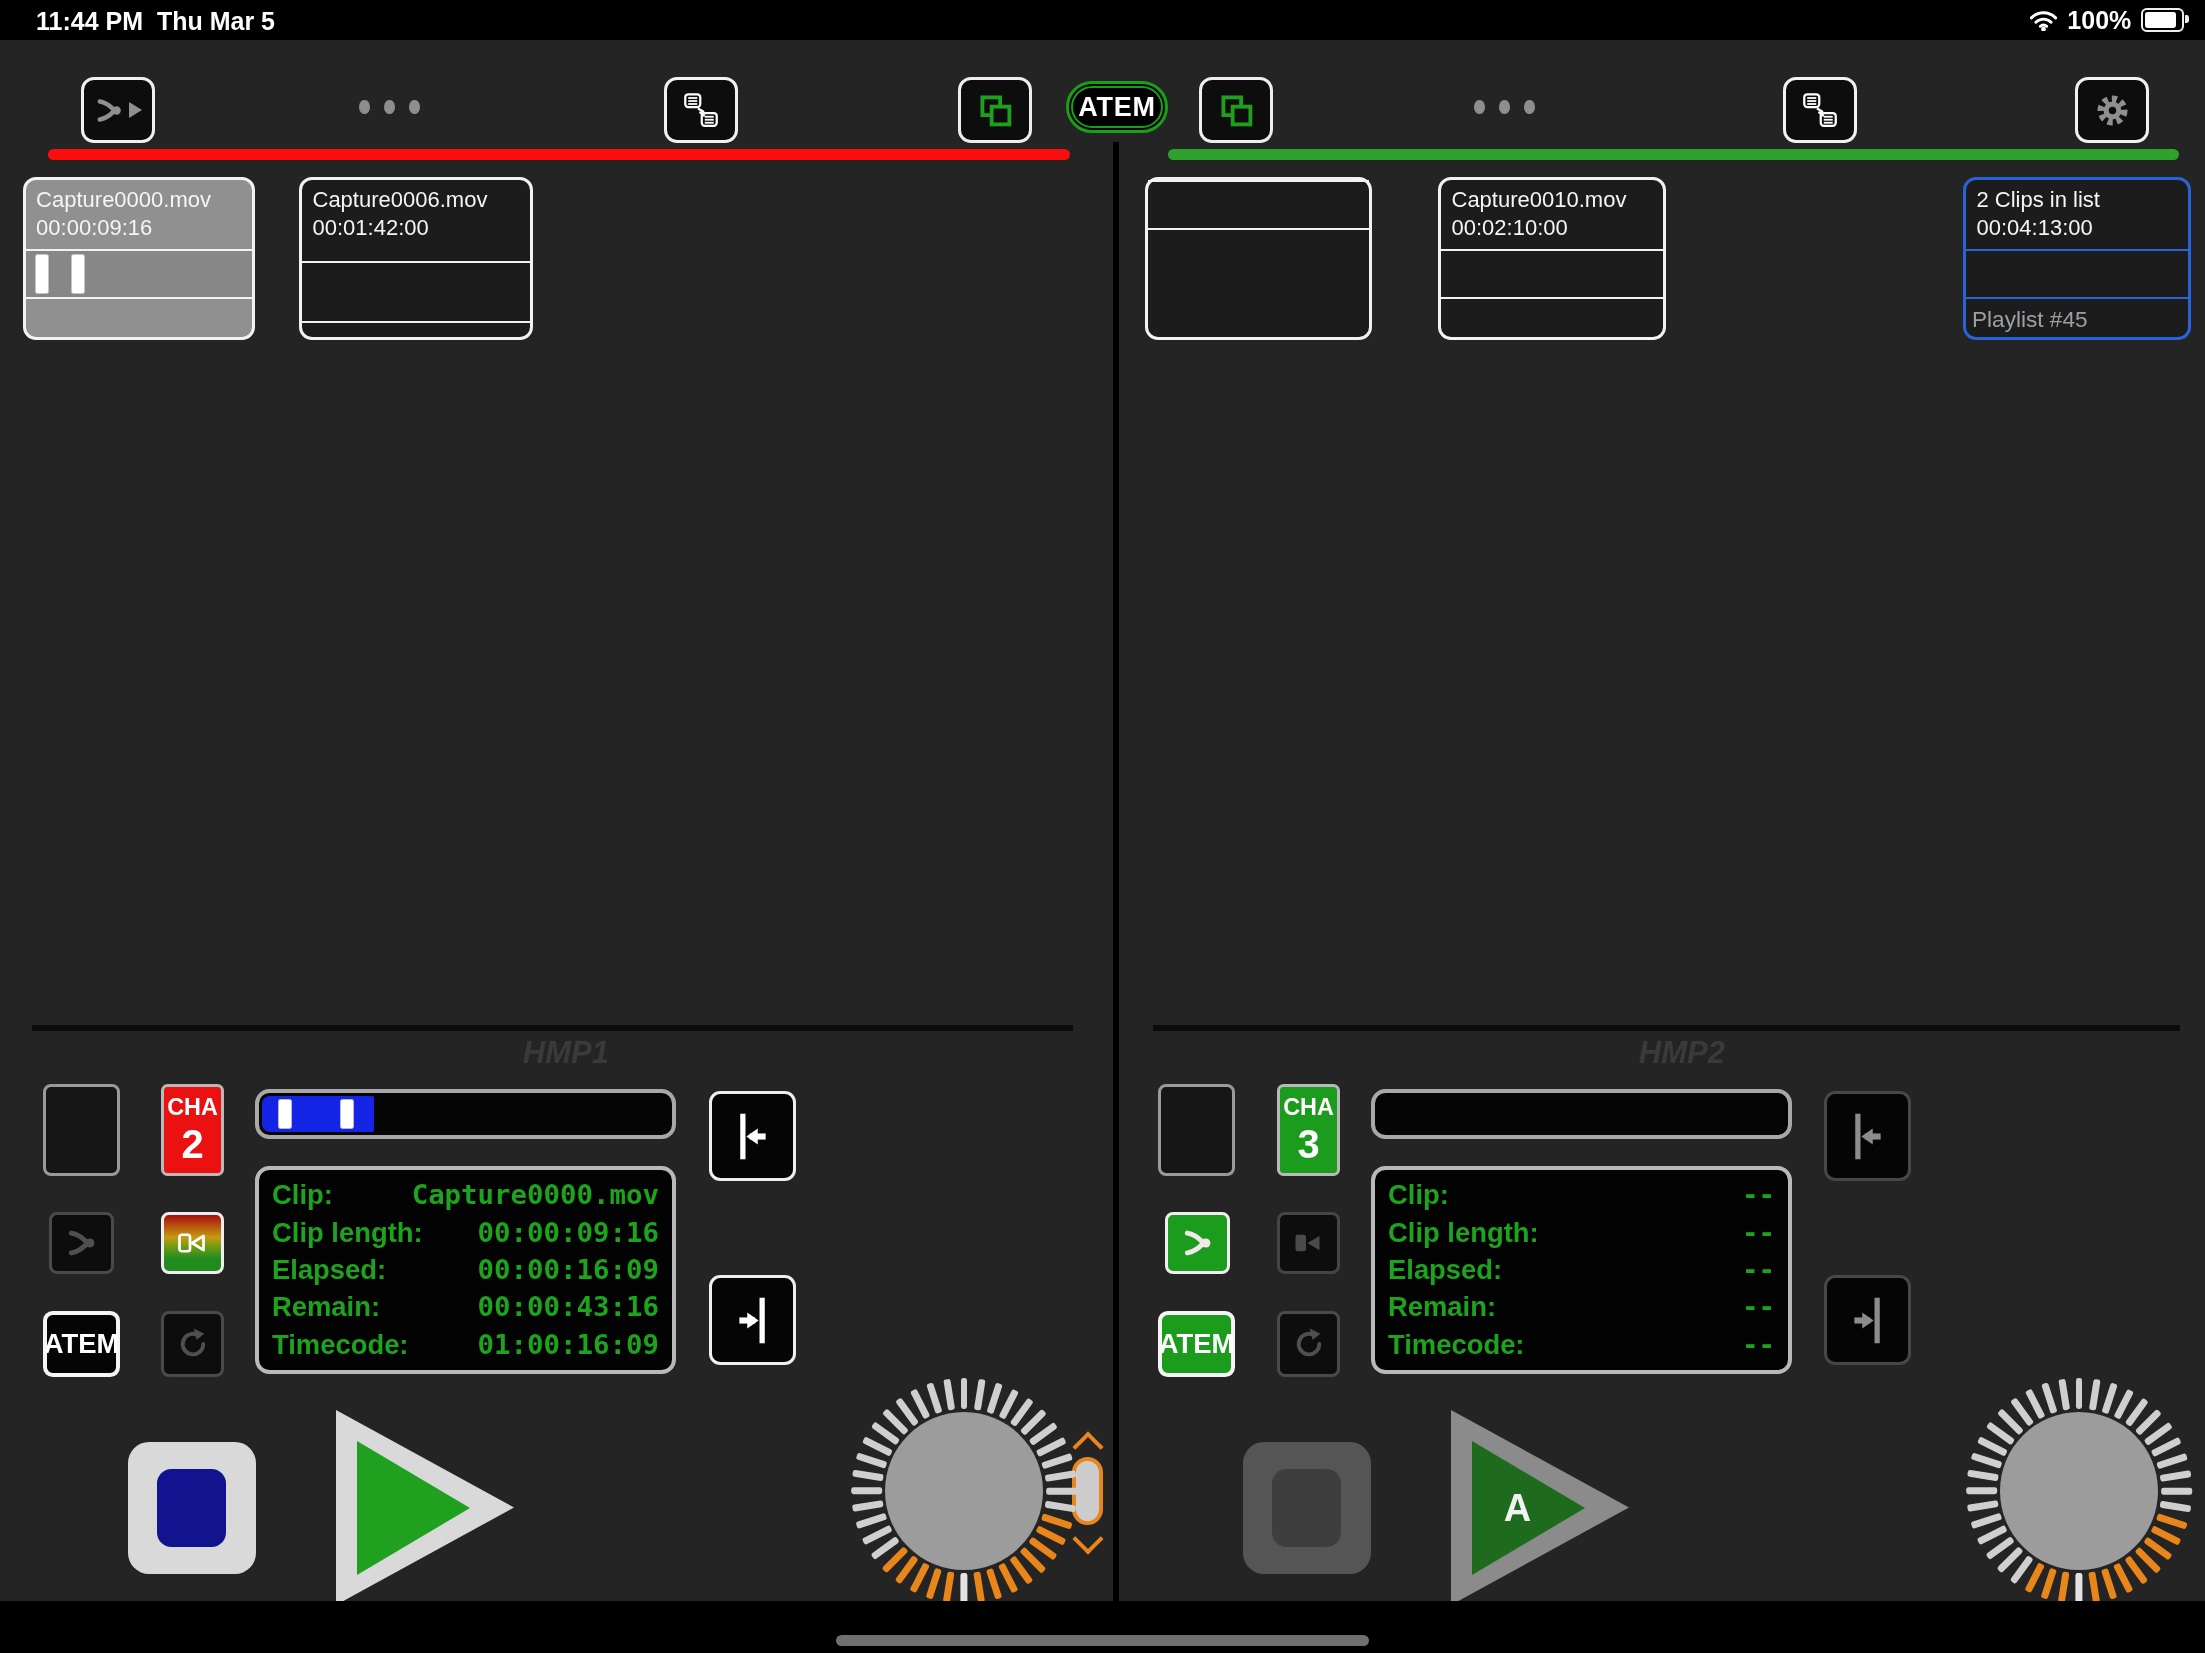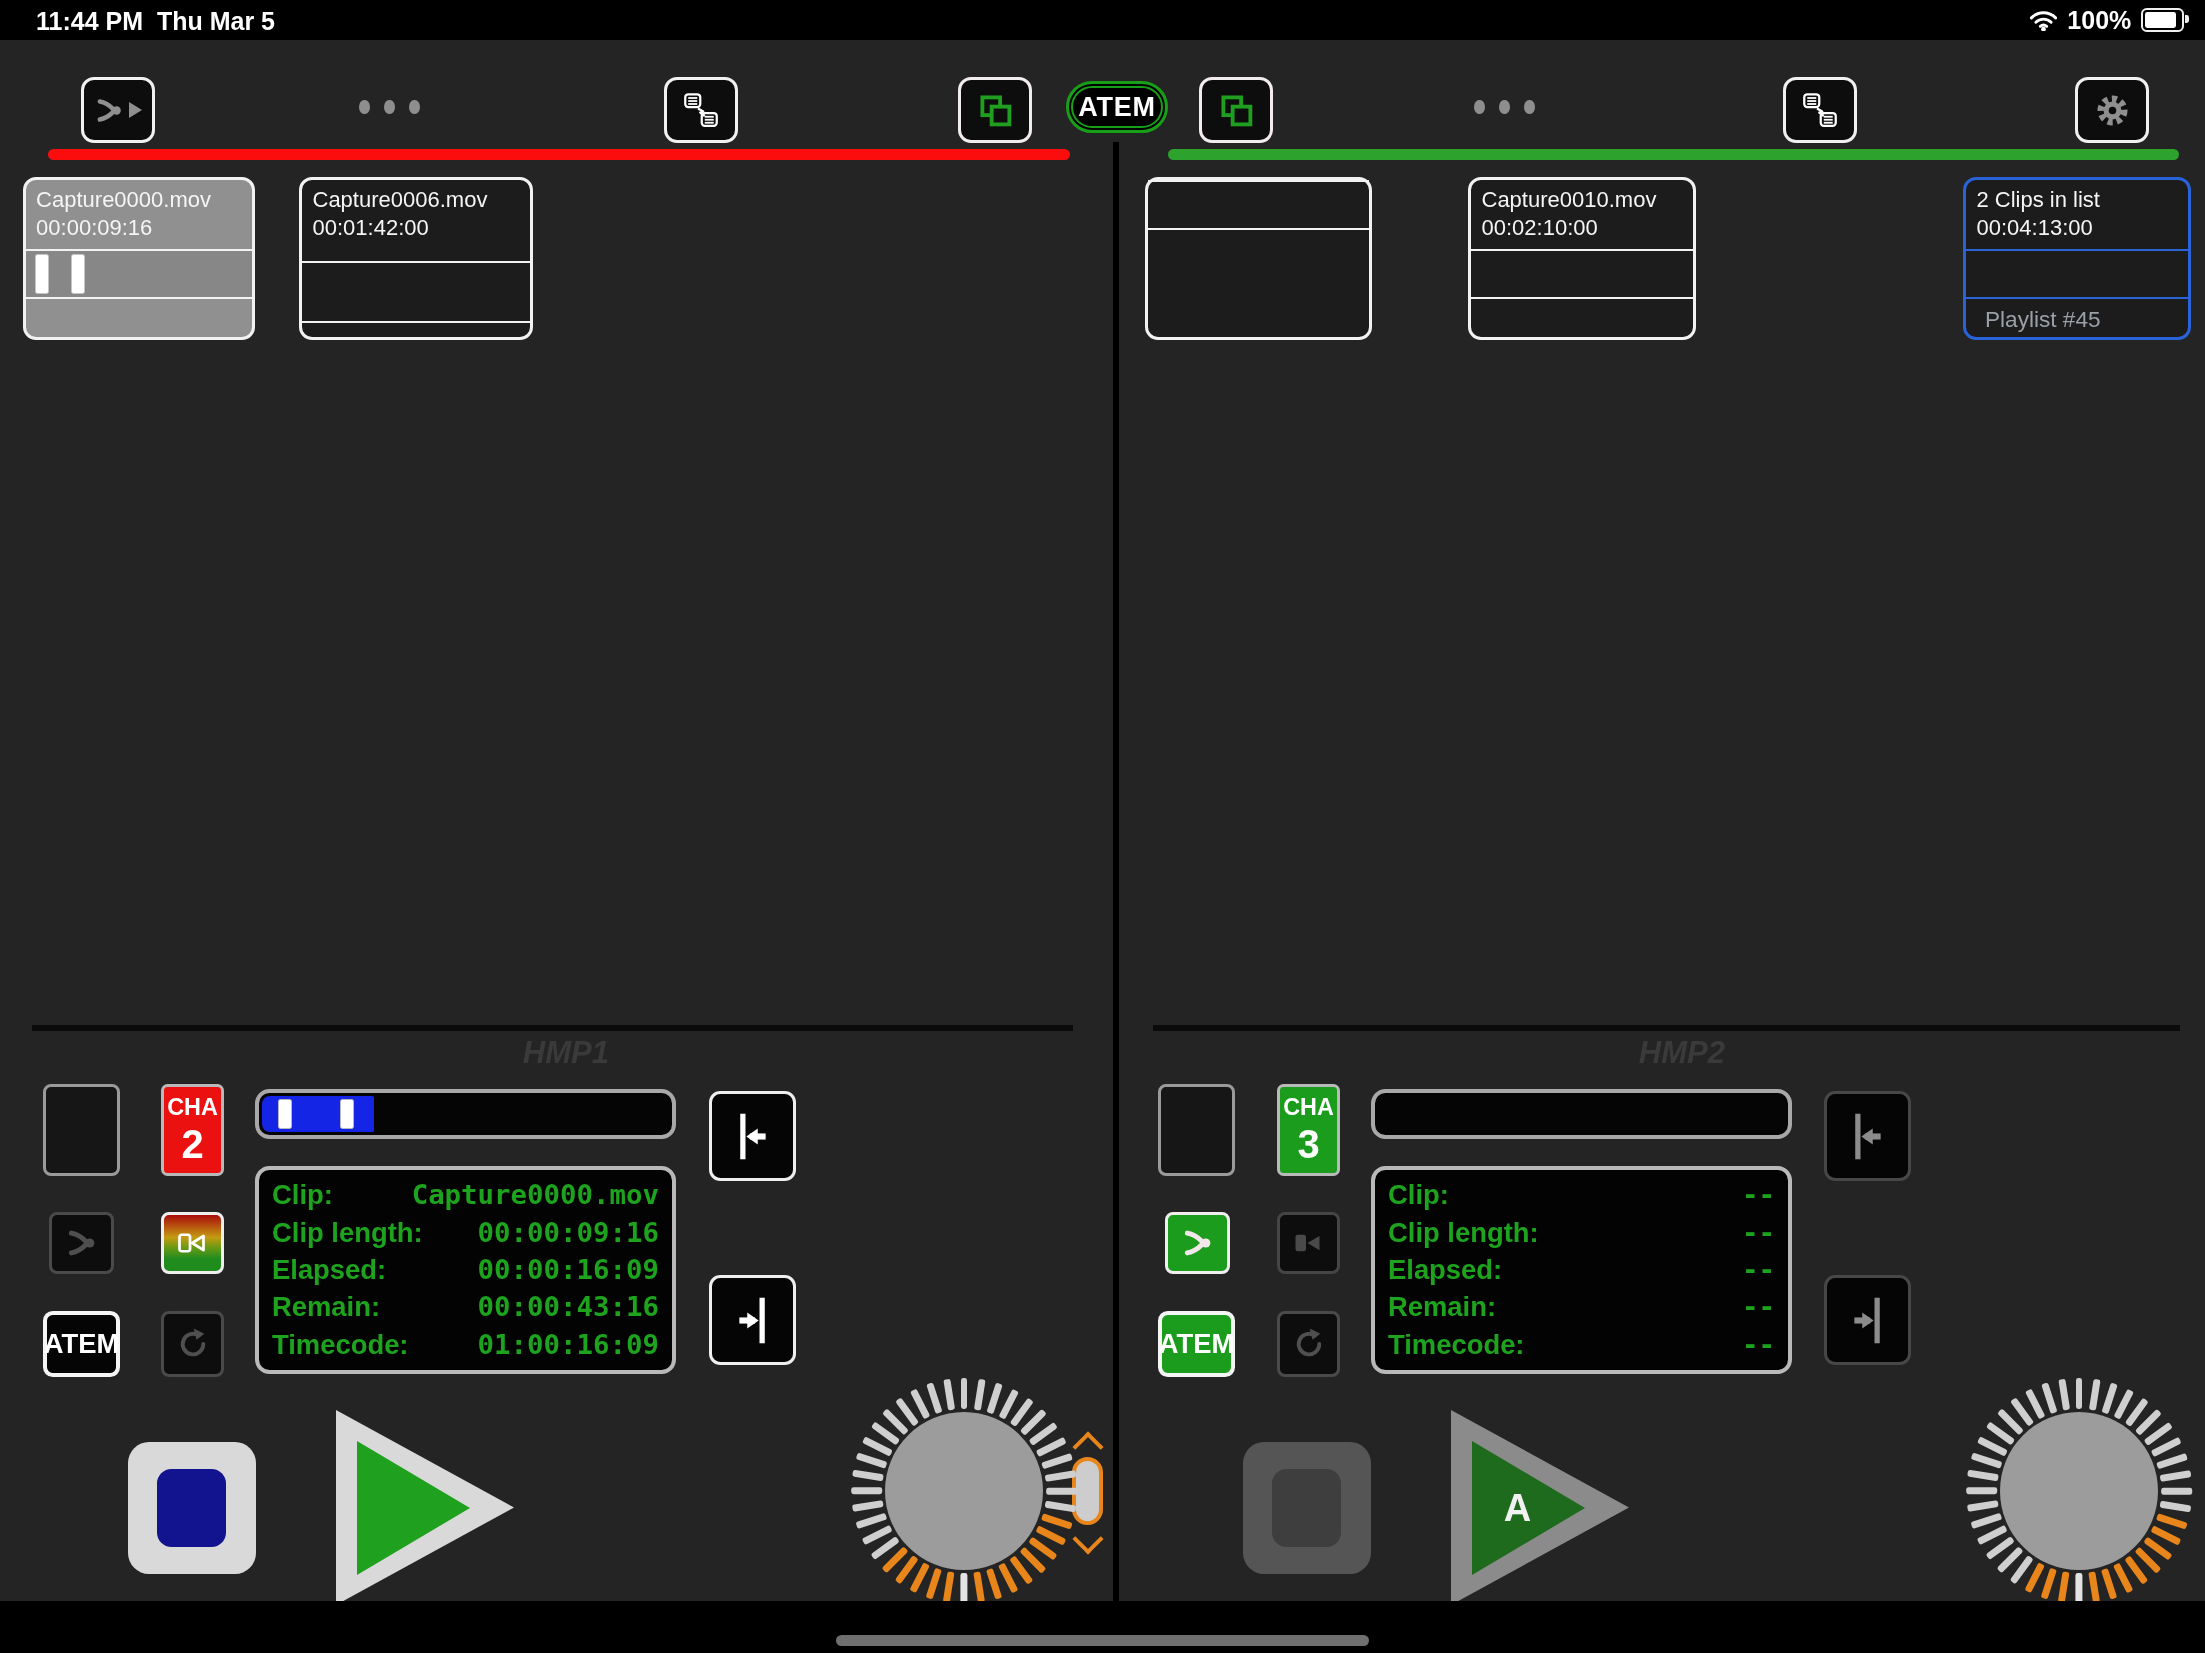--- a/index.html
+++ b/index.html
@@ -31,21 +31,21 @@
         box-sizing:border-box;display:flex;flex-direction:column;color:#f5f5f5;}
   .card .sec-top{height:63px;padding:5.7px 0 0 10.5px;}
   .card .sec-mid{height:46px;border-top:2.4px solid #f2f2f2;position:relative;}
   .card .sec-bot{flex:1;border-top:2.4px solid #f2f2f2;}
   .card .c-name,.card .c-dur{font-size:22px;line-height:28px;}
   .card.selected{background:#909090;}
   .card.selected .sec-mid{background:#878787;}
   .marker{position:absolute;top:3.2px;bottom:3.2px;width:12px;background:#fff;border:1.6px solid #c4c4c4;border-radius:2.4px;}
   .card.playlist{border-color:#2a62d8;}
   .card.playlist .sec-mid,.card.playlist .sec-bot{border-top-color:#2a62d8;}
-  .card.playlist .c-note{font-size:22.6px;color:#9aa0a8;padding:8px 0 0 19px;}
+  .card.playlist .c-note{font-size:22.6px;color:#9aa0a8;padding:8px 0 0 6px;}
   
   .deck-line{top:1025px;height:5.7px;background:#0b0b0b;}
   .deck-name{top:1035px;width:161px;font-size:31px;font-style:italic;font-weight:800;color:#3a3a3a;text-align:right;}
   .monitor-box{top:1084px;width:77px;height:92px;background:#161616;border:3.2px solid #9a9a9a;border-radius:8px;box-sizing:border-box;}
   .cha{top:1084px;width:63px;height:92px;border:3.2px solid #b9b9b9;border-radius:6.5px;box-sizing:border-box;
        display:flex;flex-direction:column;align-items:center;justify-content:center;color:#fff;}
   .cha .cha-l{font-size:23.4px;font-weight:800;line-height:27.4px;}
   .cha .cha-n{font-size:40px;font-weight:800;line-height:44px;}
   .cha.red{background:#ec1111;} .cha.green{background:#1c9c1c;}
   .scrub{top:1089px;width:421px;height:50px;background:#050505;border:4px solid #a8a8a8;border-radius:14.5px;box-sizing:border-box;position:absolute;}
@@ -239,21 +239,21 @@
       <div class="c-dur">00:01:42:00</div>
     </div>
     <div class="sec-mid"></div>
     <div class="sec-bot"></div>
   </div>
 
   <div class="abs card" style="left:1145px;width:227px;">
     <div class="sec-mid"></div>
     <div class="sec-bot"></div>
   </div>
-  <div class="abs card" style="left:1468px;width:228px;">
+  <div class="abs card" style="left:1438px;width:228px;">
     <div class="sec-top">
       <div class="c-name">Capture0010.mov</div>
       <div class="c-dur">00:02:10:00</div>
     </div>
     <div class="sec-mid"></div>
     <div class="sec-bot"></div>
   </div>
   <div class="abs card playlist" style="left:1963px;width:228px;">
     <div class="sec-top">
       <div class="c-name">2 Clips in list</div>

